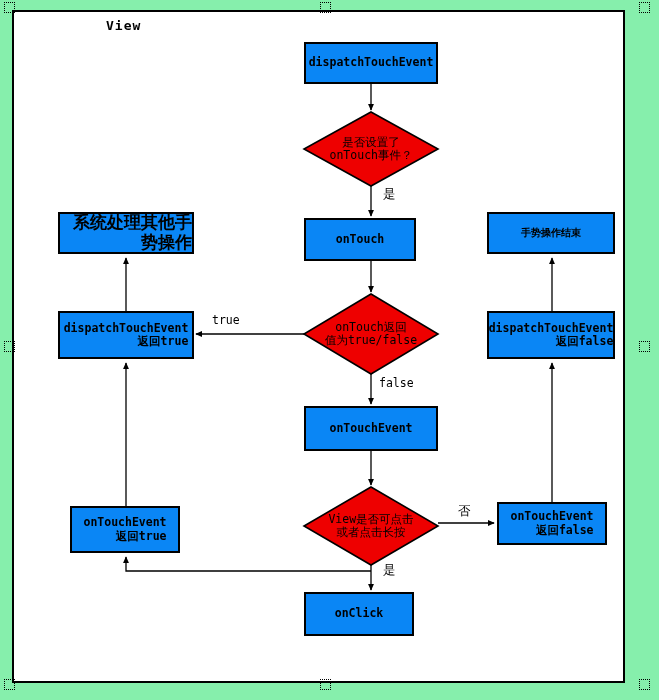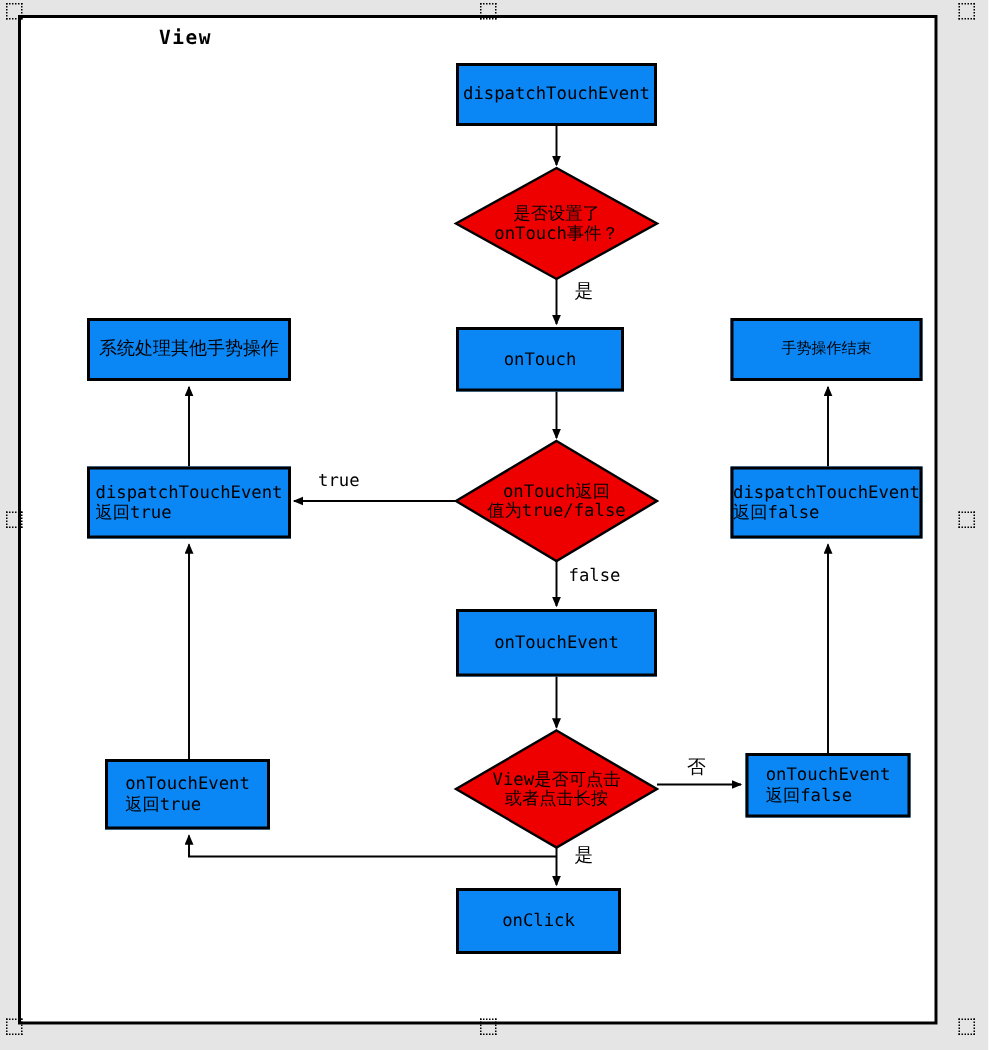--- a/index.html
+++ b/index.html
@@ -4,21 +4,21 @@
 <style>
   html, body {
     margin: 0;
     padding: 0;
     background: #ffffff;
   }
   #canvas {
     position: relative;
     width: 659px;
     height: 700px;
-    background: #e5e5e5;
+    background: #86efac;
     overflow: hidden;
     font-family: "DejaVu Sans Mono", monospace;
   }
   #page {
     position: absolute;
     left: 12px;
     top: 10px;
     width: 613px;
     height: 673px;
     background: #ffffff;
@@ -34,24 +34,25 @@
     pointer-events: none;
   }
   .node-box {
     position: absolute;
     background: #0a86f5;
     border: 2px solid #000000;
     box-sizing: border-box;
     display: flex;
     align-items: center;
     justify-content: center;
-    text-align: left;
+    text-align: right;
     color: #000000;
     line-height: 1.15;
     white-space: pre-line;
+    font-weight: bold;
   }
   .mono { font-family: "DejaVu Sans Mono", monospace; font-size: 11.5px; }
   .cjk  { font-family: "DejaVu Sans", sans-serif; font-size: 10px; }
   .mix  { font-family: "DejaVu Sans Mono", monospace; font-size: 11.5px; }
   .diamond-label {
     position: absolute;
     display: flex;
     align-items: center;
     justify-content: center;
     text-align: center;
@@ -173,21 +174,21 @@
 或者点击长按</div>
 
   <div class="node-box mono" style="left:304px; top:42px; width:134px; height:42px;">dispatchTouchEvent</div>
 
   <div class="node-box mono" style="left:304px; top:218px; width:112px; height:43px;">onTouch</div>
 
   <div class="node-box mono" style="left:304px; top:406px; width:134px; height:45px;">onTouchEvent</div>
 
   <div class="node-box mono" style="left:304px; top:592px; width:110px; height:44px;">onClick</div>
 
-  <div class="node-box cjk" style="left:58px; top:212px; width:136px; height:42px; font-size:12px;">系统处理其他手势操作</div>
+  <div class="node-box cjk" style="left:58px; top:212px; width:136px; height:42px; font-size:17px;">系统处理其他手势操作</div>
 
   <div class="node-box mix" style="left:58px; top:311px; width:136px; height:48px;">dispatchTouchEvent
 返回true</div>
 
   <div class="node-box mix" style="left:70px; top:506px; width:110px; height:47px;">onTouchEvent
 返回true</div>
 
   <div class="node-box cjk" style="left:487px; top:212px; width:128px; height:42px;">手势操作结束</div>
 
   <div class="node-box mix" style="left:487px; top:311px; width:128px; height:48px;">dispatchTouchEvent

